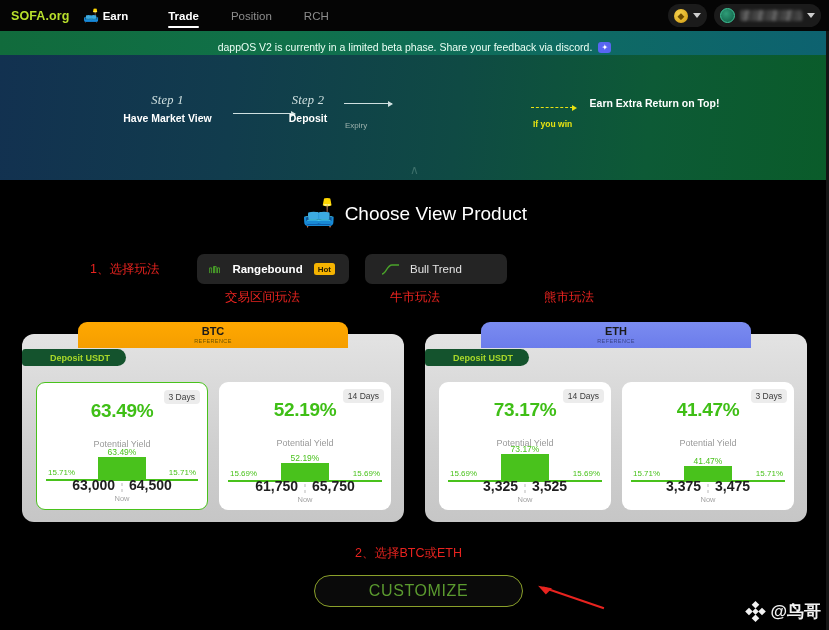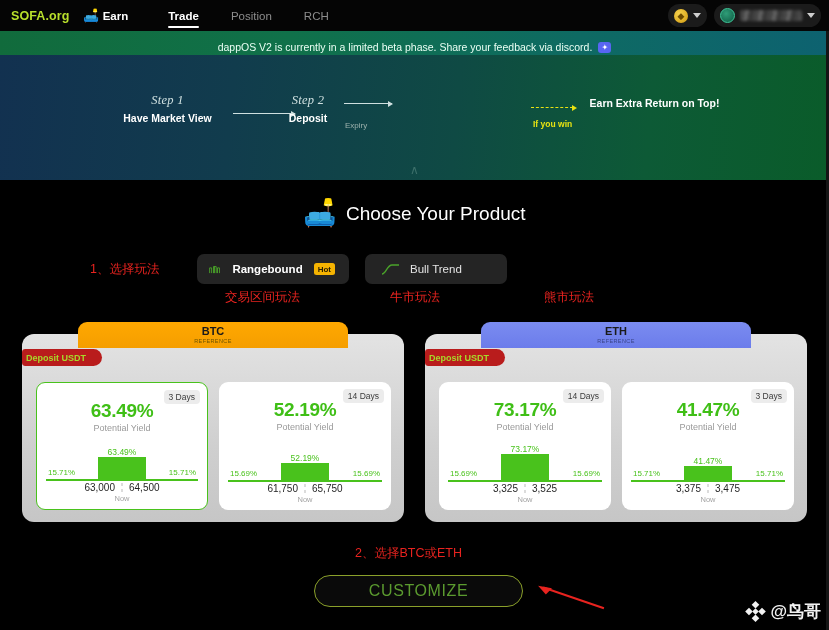--- a/index.html
+++ b/index.html
@@ -150,56 +150,56 @@
   .card-tab-name { font-size: 11px; font-weight: 700; color: #1a1a1a; line-height: 1; }
   .card-tab-sub { font-size: 5.5px; color: #6d5400; letter-spacing: .4px; margin-top: 2px; line-height: 1; }
   .card-tab.eth .card-tab-sub { color: #3a4489; }
   .card-notch {
     position: absolute; top: 12px; left: 50%; transform: translateX(-50%);
     width: 120px; height: 11px; border-radius: 0 0 8px 8px;
     background: linear-gradient(180deg,#f2f2f2,#e3e3e3);
   }
   .deposit-badge {
     position: absolute; top: 27px; left: 0px; height: 17px;
-    background: #b91c1c; border-radius: 4px 10px 10px 4px;
-    display: flex; align-items: center; padding: 0 16px 0 4px;
+    background: #14532d; border-radius: 4px 10px 10px 4px;
+    display: flex; align-items: center; padding: 0 16px 0 28px;
   }
   .deposit-badge span { font-size: 9px; font-weight: 700; color: #a8d82a; white-space: nowrap; }
 
   .subcards { position: absolute; top: 60px; left: 14px; display: flex; gap: 11px; }
   .subcard {
     position: relative; width: 172px; height: 128px;
     background: #fff; border-radius: 9px;
   }
   .subcard.selected { border: 1.5px solid #49c21c; }
   .days-chip {
     position: absolute; top: 7px; right: 7px; background: #ececec;
     border-radius: 4px; font-size: 8.5px; color: #3b3b3b; padding: 2px 5px;
   }
   .yield-val { text-align: center; margin-top: 17px; font-size: 19px; font-weight: 700; color: #3fbf16; letter-spacing: -.3px; }
-  .yield-lbl { text-align: center; font-size: 9px; color: #9a9a9a; margin-top: 1px; }
+  .yield-lbl { text-align: center; font-size: 9px; color: #9a9a9a; margin-top: 17px; }
 
   .chartbox { position: absolute; left: 9px; right: 9px; bottom: 6px; height: 56px; }
   .c-baseline { position: absolute; left: 0; right: 0; bottom: 22px; height: 2.5px; background: #49c21c; }
   .c-bar {
     position: absolute; bottom: 22px; left: 50%; transform: translateX(-50%);
     width: 48px; background: #49c21c;
   }
   .c-peak-lbl {
     position: absolute; left: 50%; transform: translateX(-50%);
     font-size: 8.5px; color: #49c21c; white-space: nowrap;
   }
   .c-side-lbl { position: absolute; bottom: 26px; font-size: 8px; color: #49c21c; }
   .c-side-l { left: 2px; }
   .c-side-r { right: 2px; }
   .c-dash {
     position: absolute; left: 50%; transform: translateX(-50%);
     bottom: 11px; width: 0; border-left: 1px dashed #b9b9b9; height: 9px;
   }
-  .c-lo, .c-hi { position: absolute; bottom: 10px; font-size: 10px; font-weight: 400; color: #1f1f1f; }
+  .c-lo, .c-hi { position: absolute; bottom: 10px; font-size: 14px; font-weight: 700; color: #1f1f1f; }
   .c-lo { left: 50%; transform: translateX(-100%); margin-left: -7px; }
   .c-hi { left: 50%; margin-left: 7px; }
   .c-now { position: absolute; left: 50%; transform: translateX(-50%); bottom: 0px; font-size: 7.5px; color: #a3a3a3; }
 
   
   .customize-btn {
     position: absolute; left: 314px; top: 575px; width: 209px; height: 32px;
     border: 1px solid #8aa02a; border-radius: 16px; background: #0a0a0a;
     display: flex; align-items: center; justify-content: center; cursor: pointer;
   }
@@ -273,21 +273,21 @@
       <div class="step" style="left:582px; top:38px; width:145px;">
         <div class="step-title">Earn Extra Return on Top!</div>
       </div>
 
       <div class="hero-chevron">∧</div>
     </div>
   </div>
 
   <div class="prod-title-row">
     <span class="prod-icon">🛋️</span>
-    <span class="prod-title">Choose Your Product</span>
+    <span class="prod-title">Choose View Product</span>
   </div>
 
   <div class="tabs-row">
     <div class="tab w-range">
       <svg width="22" height="15" viewBox="0 0 22 15">
         <path d="M1 13 L1 5 L4 5 L4 13 M8 13 L8 3 L8 13 M13 13 L13 5 L16 5 L16 13" fill="none" stroke="#4aa32a" stroke-width="1.4"></path>
         <path d="M7 13 L7 3 L11 3 L11 13" fill="none" stroke="#4aa32a" stroke-width="1.4"></path>
       </svg>
       <span class="tab-label">Rangebound</span>
       <span class="hot-badge">Hot</span>

